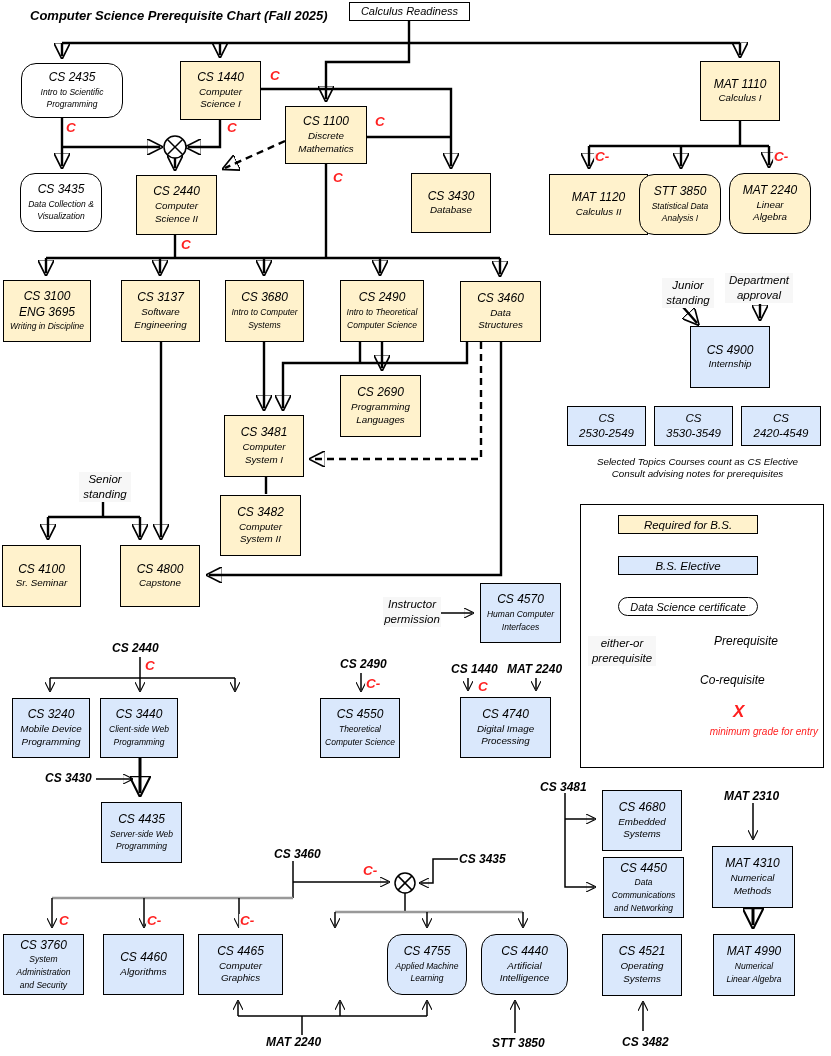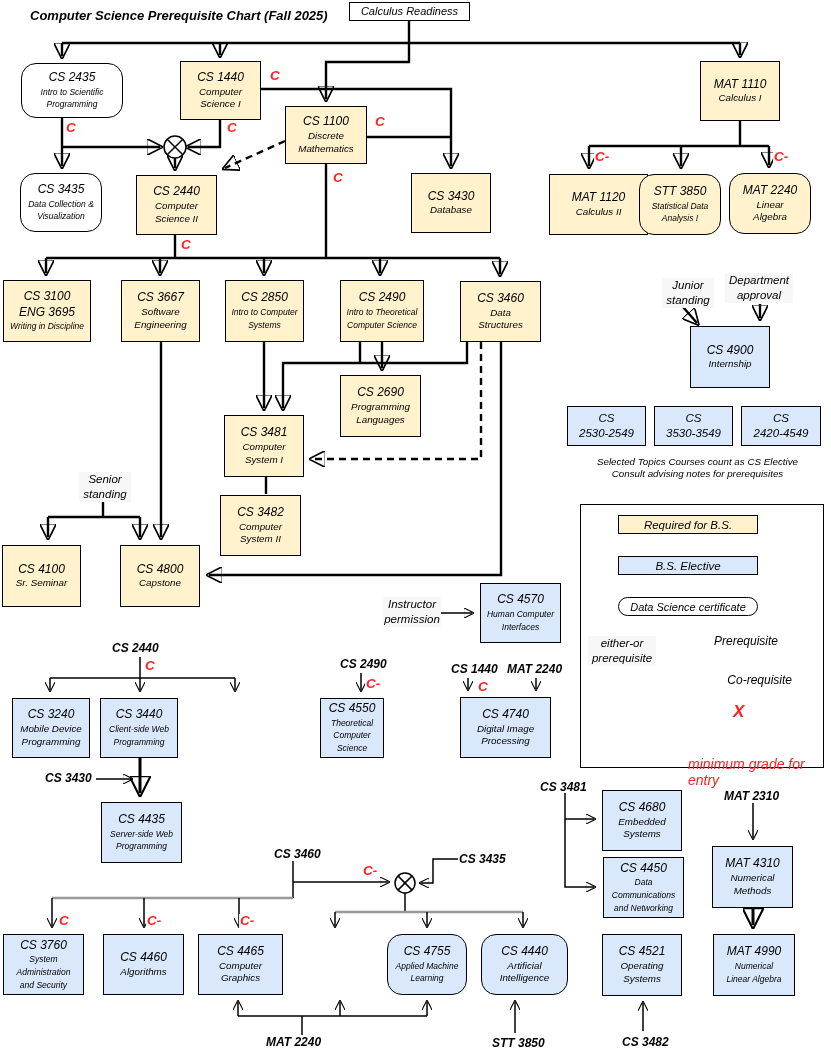--- a/index.html
+++ b/index.html
@@ -31,22 +31,22 @@
   .grade{position:absolute;z-index:4;color:#FF1F1F;font-weight:bold;font-size:13.5px;
          line-height:1;background:rgba(255,255,255,.9);padding:0 1px;white-space:pre;}
   .note{position:absolute;z-index:3;left:560px;width:275px;text-align:center;font-size:9.8px;}
   .legendbox{position:absolute;z-index:2;left:580px;top:504px;width:242px;height:262px;
              border:1.6px solid #000;background:#fff;}
   .swatch{position:absolute;z-index:3;left:618px;width:140px;height:19px;border:1.4px solid #000;
           display:flex;align-items:center;justify-content:center;font-size:11.5px;box-sizing:border-box;}
   .pill{border-radius:10px;}
   .leglab{position:absolute;z-index:3;font-size:12px;white-space:pre;}
   .redx{position:absolute;z-index:3;left:733px;top:702px;color:#FF1F1F;font-weight:bold;font-size:17px;}
-  .rednote{position:absolute;z-index:3;left:688px;top:756px;width:130px;text-align:left;
-           color:#FF1F1F;font-size:14px;}
+  .rednote{position:absolute;z-index:3;left:688px;top:726px;width:130px;text-align:right;
+           color:#FF1F1F;font-size:10px;}
 </style>
 </head>
 <body>
 
 <div class="stage">
 
   <svg class="wires" width="831" height="1056" viewBox="0 0 831 1056">
     <defs>
       <marker id="ah" viewBox="0 0 10 10" refX="8" refY="5" markerWidth="7" markerHeight="7" orient="auto-start-reverse">
           <path d="M0 0 L10 5 L0 10 z" fill="#000" stroke="none"></path>
@@ -206,26 +206,26 @@
       <span class="name">Linear
 Algebra</span>
     </div>
 
   <div class="node sm" style="left:3px;top:280px;width:88px;height:62px">
       <span class="code">CS 3100
 ENG 3695</span>
       <span class="name">Writing in Discipline</span>
     </div>
   <div class="node" style="left:121px;top:280px;width:79px;height:62px">
-      <span class="code">CS 3667</span>
+      <span class="code">CS 3137</span>
       <span class="name">Software
 Engineering</span>
     </div>
   <div class="node sm" style="left:225px;top:280px;width:79px;height:62px">
-      <span class="code">CS 2850</span>
+      <span class="code">CS 3680</span>
       <span class="name">Intro to Computer
 Systems</span>
     </div>
   <div class="node sm" style="left:340px;top:280px;width:84px;height:62px">
       <span class="code">CS 2490</span>
       <span class="name">Intro to Theoretical
 Computer Science</span>
     </div>
   <div class="node" style="left:460px;top:281px;width:81px;height:61px">
       <span class="code">CS 3460</span>
@@ -282,21 +282,21 @@
   <div class="node ele" style="left:12px;top:698px;width:78px;height:60px">
       <span class="code">CS 3240</span>
       <span class="name">Mobile Device
 Programming</span>
     </div>
   <div class="node ele sm" style="left:100px;top:698px;width:78px;height:60px">
       <span class="code">CS 3440</span>
       <span class="name">Client-side Web
 Programming</span>
     </div>
-  <div class="node ele sm" style="left:320px;top:698px;width:64px;height:60px">
+  <div class="node ele sm" style="left:320px;top:698px;width:80px;height:60px">
       <span class="code">CS 4550</span>
       <span class="name">Theoretical
 Computer Science</span>
     </div>
   <div class="node ele" style="left:460px;top:697px;width:91px;height:61px">
       <span class="code">CS 4740</span>
       <span class="name">Digital Image
 Processing</span>
     </div>
   <div class="node ele sm" style="left:101px;top:802px;width:81px;height:61px">
@@ -399,17 +399,17 @@
   <div class="note" style="top:456px">Selected Topics Courses count as CS Elective</div>
   <div class="note" style="top:468px">Consult advising notes for prerequisites</div>
 
   <div class="legendbox"></div>
   <div class="swatch" style="top:515px;background:#FFF2CC">Required for B.S.</div>
   <div class="swatch" style="top:556px;background:#DAE8FC">B.S. Elective</div>
   <div class="swatch pill" style="top:597px;background:#fff;font-size:11px">Data Science certificate</div>
   <div class="hint" style="left:588px;top:636px;width:68px">either-or
 prerequisite</div>
   <div class="leglab" style="left:700px;top:634px;width:92px;text-align:center">Prerequisite</div>
-  <div class="leglab" style="left:700px;top:673px;width:92px;text-align:right">Co-requisite</div>
+  <div class="leglab" style="left:700px;top:673px;width:92px;text-align:left">Co-requisite</div>
   <div class="redx">X</div>
   <div class="rednote">minimum grade for entry</div>
 
 </div>
 
 </body></html>

